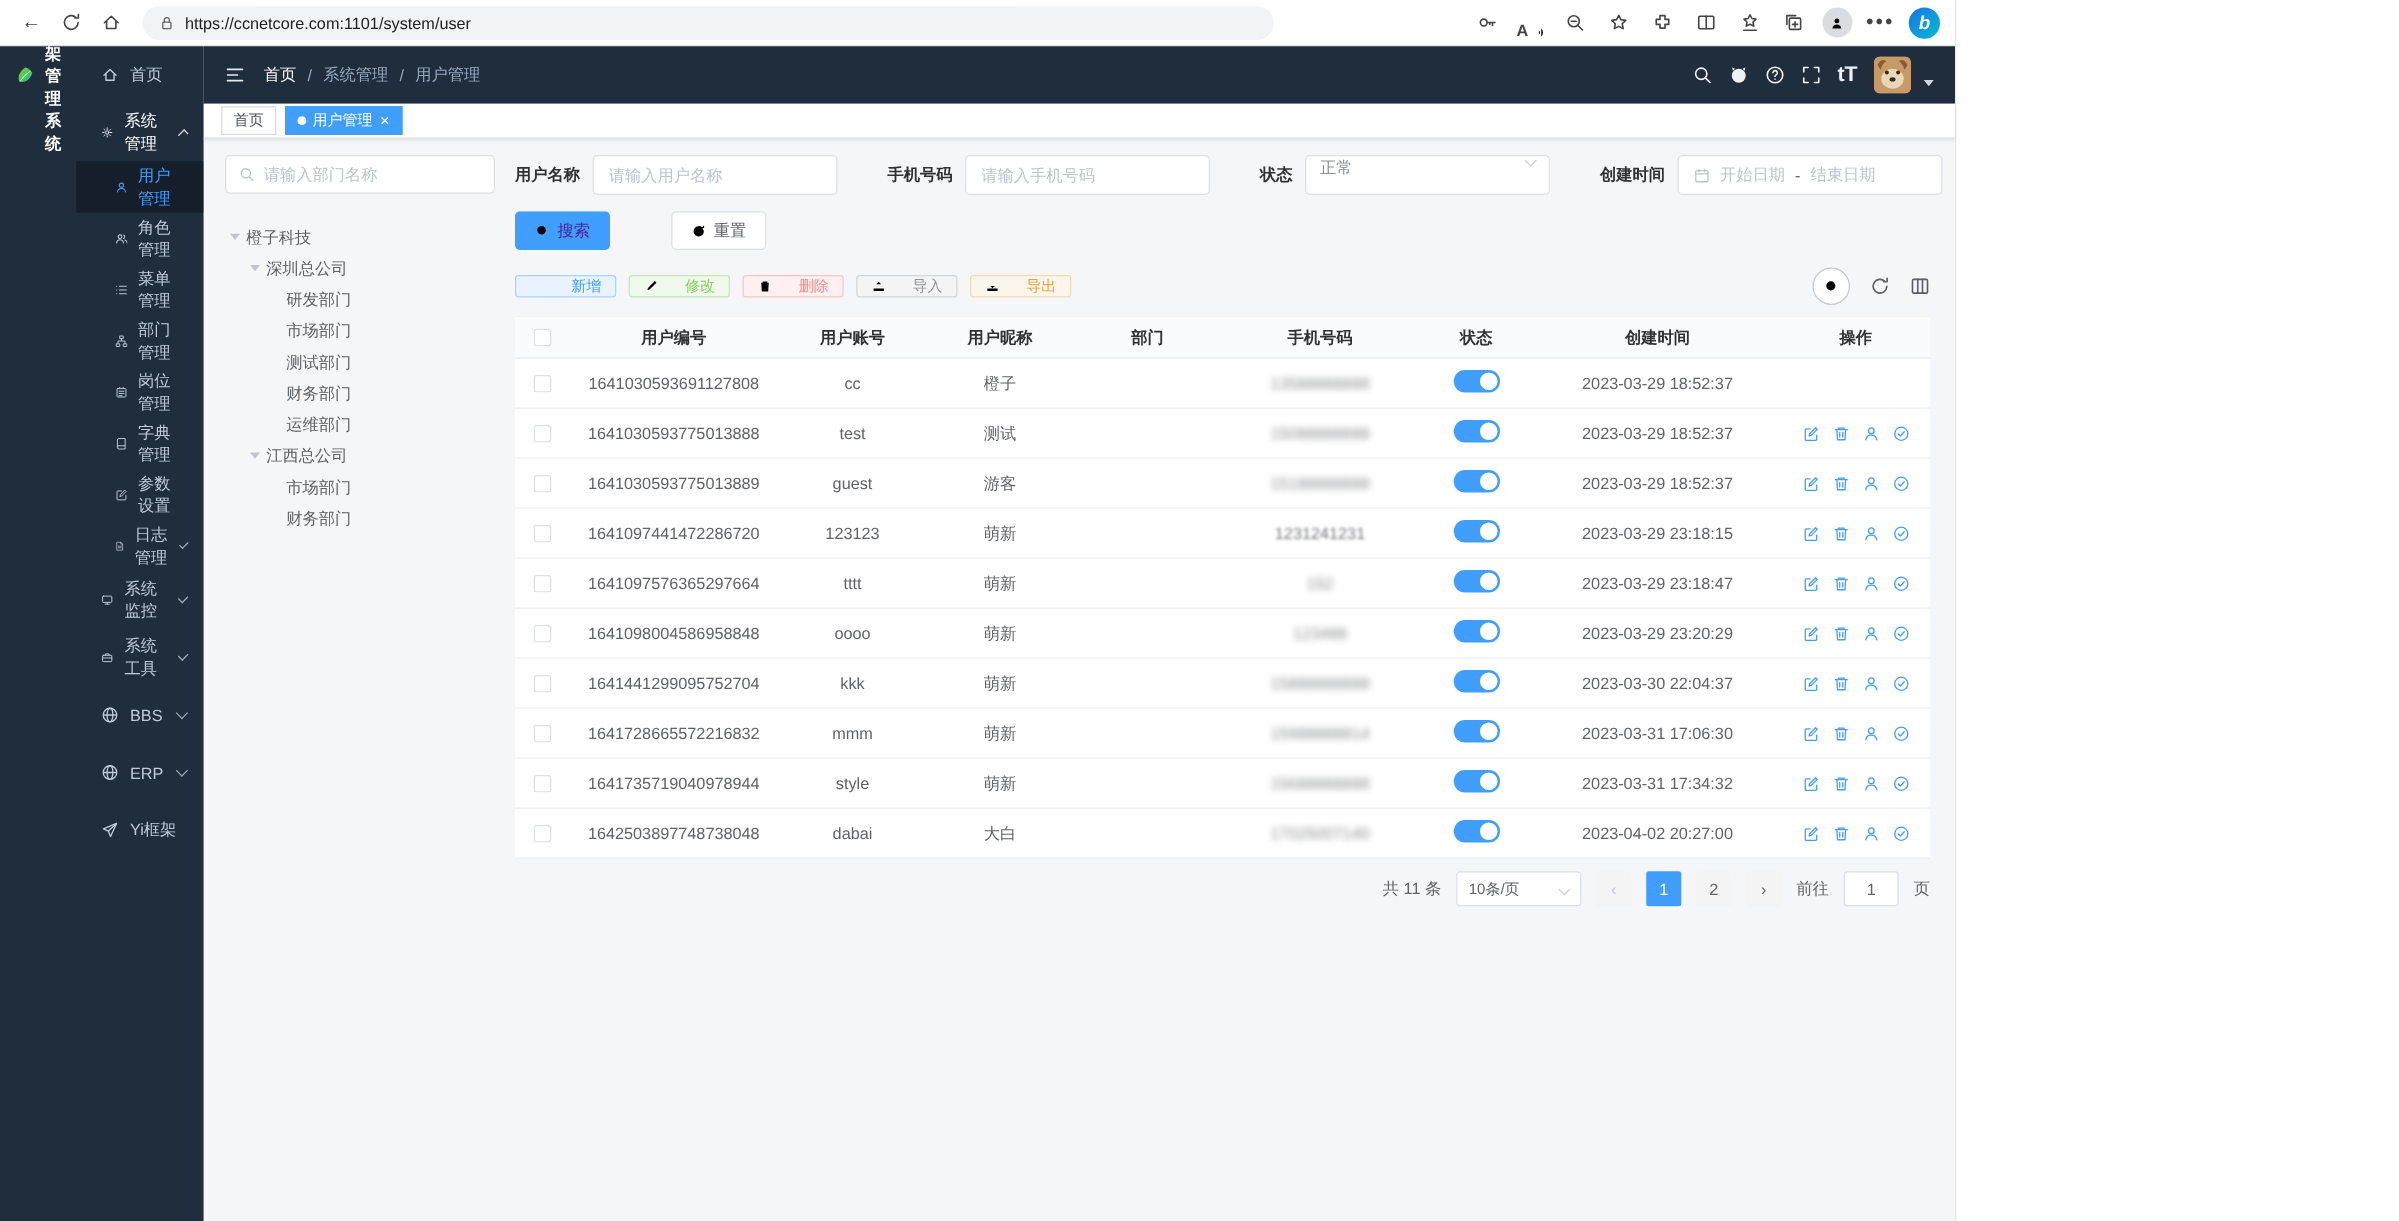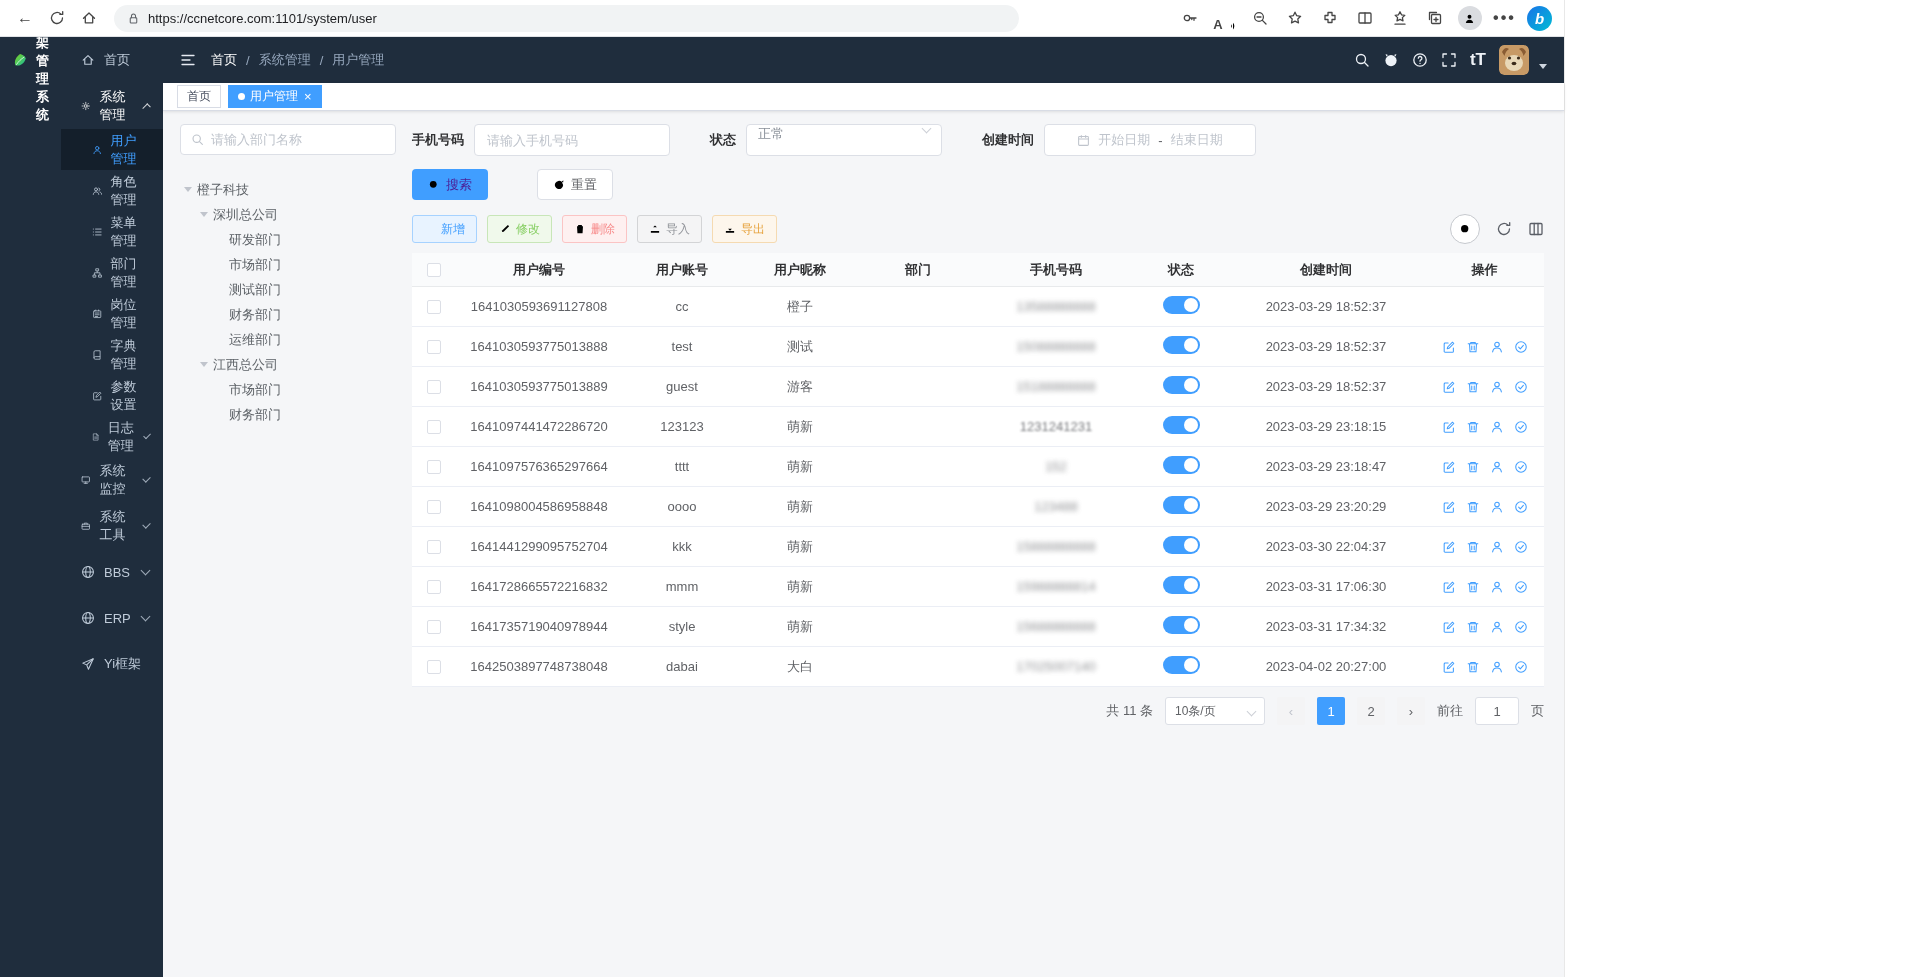--- a/index.html
+++ b/index.html
@@ -62,30 +62,30 @@
 
   
   .work { flex:1; display:flex; flex-direction:column; min-width:0; }
   .filters { display:flex; align-items:center; gap:40px; flex-wrap:nowrap; }
   .fgroup { display:flex; align-items:center; gap:10px; white-space:nowrap; }
   .flabel { font-size:13px; font-weight:600; color:#303133; }
   .finput { width:196px; height:32px; border:1px solid #dcdfe6; border-radius:4px; background:#fff; padding:0 12px; font-size:13px; color:#606266; outline:0; }
   .finput::placeholder { color:#bfc4cc; }
   .fselect { width:196px; height:32px; border:1px solid #dcdfe6; border-radius:4px; background:#fff; padding:0 11px; font-size:13px; color:#8a9099; display:flex; align-items:flex-start; justify-content:space-between; cursor:pointer; }
   .fselect .chev { border-color:#c0c4cc; margin:0 0 0 6px; }
-  .daterange { width:212px; height:32px; border:1px solid #dcdfe6; border-radius:4px; background:#fff; padding:0 2px; font-size:13px; color:#bfc4cc; display:flex; align-items:center; gap:8px;justify-content:center; }
+  .daterange { width:212px; height:32px; border:1px solid #dcdfe6; border-radius:4px; background:#fff; padding:0 12px; font-size:13px; color:#bfc4cc; display:flex; align-items:center; gap:8px; }
   .daterange .sep { color:#606266; }
 
   .btn-row { margin-top:13px; display:flex; gap:13px; }
   .btn { height:31px; border-radius:4px; font-size:13px; display:inline-flex; align-items:center; gap:6px; padding:0 15px; cursor:pointer; border:1px solid transparent; }
   .btn.primary { background:#409eff; color:#4c1d95; }
   .btn.plain { background:#fff; border-color:#dcdfe6; color:#606266;margin-left:36px; }
 
   .toolbar { margin-top:14px; display:flex; align-items:center; gap:10px; }
-  .tbtn { height:28px; border-radius:3px; font-size:12px; display:inline-flex; align-items:center; gap:5px; padding:0 11px; border:1px solid; cursor:pointer; background:#fff; }
+  .tbtn { height:18px; border-radius:3px; font-size:12px; display:inline-flex; align-items:center; gap:21px; padding:0 11px; border:1px solid; cursor:pointer; background:#fff; }
   .tbtn.add { background:#e8f3ff; border-color:#a6d2ff; color:#409eff; }
   .tbtn.edit { background:#f0f9eb; border-color:#c8e6b8; color:#85ce61; }
   .tbtn.del { background:#fef0f0; border-color:#fbc4c4; color:#f78989; }
   .tbtn.imp { background:#f4f4f5; border-color:#d3d4d6; color:#909399;font-family:Liberation Serif, serif; }
   .tbtn.exp { background:#fdf6ec; border-color:#f5dab1; color:#e6a23c; }
   .tool-right { margin-left:auto; display:flex; align-items:center; gap:16px; color:#5a5e66; }
   .circle-btn { width:30px; height:30px; border-radius:50%; border:1px solid #c6c9ce; background:#fff; display:flex; align-items:center; justify-content:center; color:#5a5e66; cursor:pointer; }
 
   
   .table { margin-top:9px; background:#fdba74; }
@@ -441,20 +441,24 @@
               <div class="tree-node lvl2">
                 <span class="caret" style="visibility: hidden;"></span>
                 <span>财务部门</span>
               </div>
             </div>
         </div>
 
         <div class="work">
 
           <div class="filters">
+            <div class="fgroup">
+              <span class="flabel">用户名称</span>
+              <input class="finput" placeholder="请输入用户名称" style="">
+            </div>
             <div class="fgroup">
               <span class="flabel">手机号码</span>
               <input class="finput" placeholder="请输入手机号码" style="">
             </div>
             <div class="fgroup">
               <span class="flabel">状态</span>
               <div class="fselect">
                 <span>正常</span>
                 <span class="chev"></span>
               </div>

